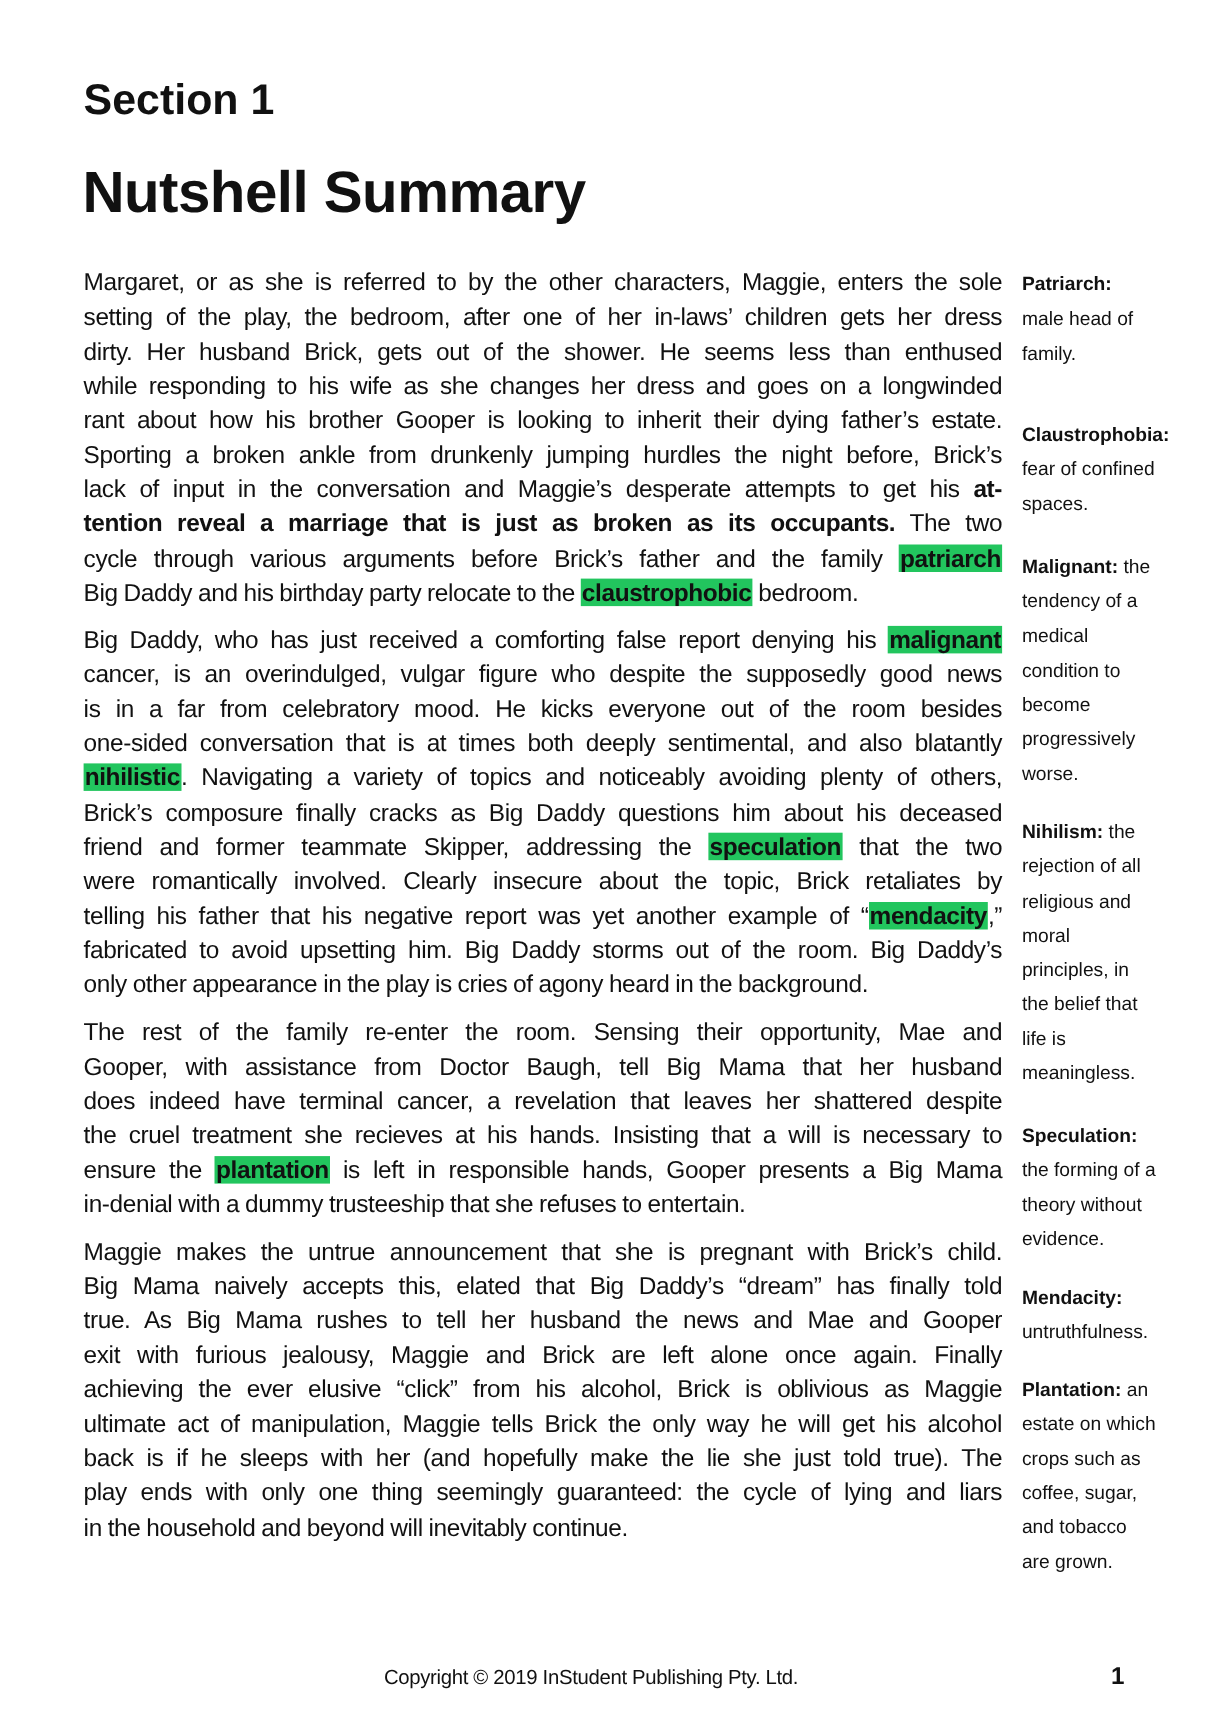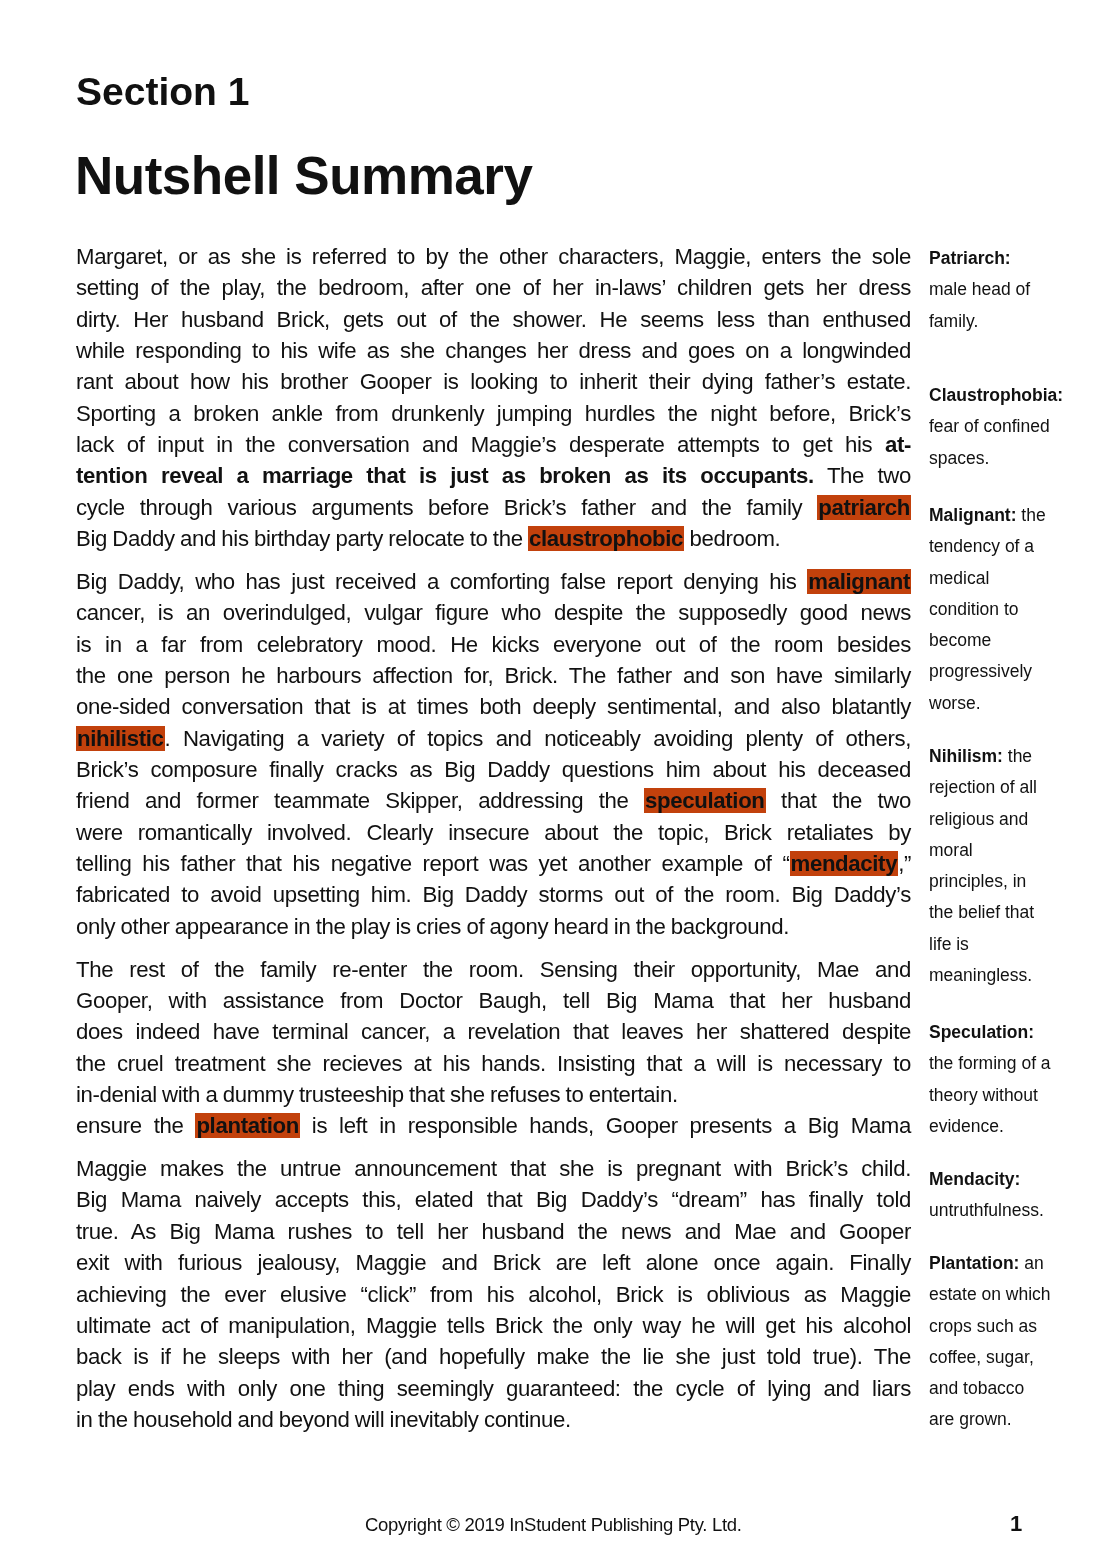--- a/index.html
+++ b/index.html
@@ -5,26 +5,26 @@
   html, body { margin: 0; padding: 0; background: #ffffff; }
   body { width: 1100px; height: 1560px; position: relative; overflow: hidden; color: #111; font-family: "Liberation Sans", sans-serif; }
   .page { position: absolute; left: 0; top: 0; width: 932px; height: 1560px; }
   .section-label { position: absolute; left: 76px; top: 68px; font-size: 39px; font-weight: bold; letter-spacing: 0px; margin: 0; line-height: 48px; }
   .page-title { position: absolute; left: 75px; top: 140px; font-size: 53px; font-weight: bold; margin: 0; line-height: 72px; letter-spacing: -0.5px; }
   .main { position: absolute; left: 76px; top: 241px; width: 835px; }
   .para { margin: 0 0 11.5px 0; }
   .line { display: block; height: 31.35px; line-height: 31.35px; font-size: 22.2px; white-space: nowrap; text-align: justify; text-align-last: justify; letter-spacing: -0.35px; word-spacing: -0.5px; }
   .line.last { text-align-last: left; }
   .line b { font-weight: bold; }
-  .hl { background: #c2410c; font-weight: bold; padding: 0 1px; }
+  .hl { background: #22c55e; font-weight: bold; padding: 0 1px; }
   .glossary { position: absolute; left: 929px; top: 243px; width: 160px; }
   .gl-entry { margin: 0; }
   .gl-line { display: block; height: 31.3px; line-height: 31.3px; font-size: 17.5px; white-space: nowrap; }
   .gl-term { font-weight: bold; }
-  .footer-copy { position: absolute; left: 349px; top: 1512px; font-size: 18.5px; line-height: 26px; letter-spacing: -0.3px; margin-left: 16px; }
+  .footer-copy { position: absolute; left: 349px; top: 1512px; font-size: 18.5px; line-height: 26px; letter-spacing: -0.3px; }
   .footer-page { position: absolute; left: 1010px; top: 1510px; font-size: 22px; font-weight: bold; line-height: 28px; }
 </style>
 </head>
 <body>
 
 <div class="page">
   <h2 class="section-label">Section 1</h2>
   <h1 class="page-title">Nutshell Summary</h1>
 
   <div class="main" id="main-body">
@@ -37,37 +37,36 @@
         <span class="line"><span>Sporting a broken ankle from drunkenly jumping hurdles the night before, Brick’s</span></span>
         <span class="line"><span>lack of input in the conversation and Maggie’s desperate attempts to get his </span><b>at-</b></span>
         <span class="line"><b>tention reveal a marriage that is just as broken as its occupants.</b><span>  The two</span></span>
         <span class="line"><span>cycle through various arguments before Brick’s father and the family </span><span class="hl">patriarch</span></span>
         <span class="line last"><span>Big Daddy and his birthday party relocate to the </span><span class="hl">claustrophobic</span><span> bedroom.</span></span>
       </div>
       <div class="para">
         <span class="line"><span>Big Daddy, who has just received a comforting false report denying his </span><span class="hl">malignant</span></span>
         <span class="line"><span>cancer, is an overindulged, vulgar figure who despite the supposedly good news</span></span>
         <span class="line"><span>is in a far from celebratory mood.  He kicks everyone out of the room besides</span></span>
-        <span class="line"><span>the one person he harbours affection for, Brick.  The father and son have similarly</span></span>
         <span class="line"><span>one-sided conversation that is at times both deeply sentimental, and also blatantly</span></span>
         <span class="line"><span class="hl">nihilistic</span><span>. Navigating a variety of topics and noticeably avoiding plenty of others,</span></span>
         <span class="line"><span>Brick’s composure finally cracks as Big Daddy questions him about his deceased</span></span>
         <span class="line"><span>friend and former teammate Skipper, addressing the </span><span class="hl">speculation</span><span> that the two</span></span>
         <span class="line"><span>were romantically involved.  Clearly insecure about the topic, Brick retaliates by</span></span>
         <span class="line"><span>telling his father that his negative report was yet another example of “</span><span class="hl">mendacity</span><span>,”</span></span>
         <span class="line"><span>fabricated to avoid upsetting him.  Big Daddy storms out of the room.  Big Daddy’s</span></span>
         <span class="line last"><span>only other appearance in the play is cries of agony heard in the background.</span></span>
       </div>
       <div class="para">
         <span class="line"><span>The rest of the family re-enter the room.  Sensing their opportunity, Mae and</span></span>
         <span class="line"><span>Gooper, with assistance from Doctor Baugh, tell Big Mama that her husband</span></span>
         <span class="line"><span>does indeed have terminal cancer, a revelation that leaves her shattered despite</span></span>
         <span class="line"><span>the cruel treatment she recieves at his hands.  Insisting that a will is necessary to</span></span>
+        <span class="line"><span>ensure the </span><span class="hl">plantation</span><span> is left in responsible hands, Gooper presents a Big Mama</span></span>
         <span class="line last"><span>in-denial with a dummy trusteeship that she refuses to entertain.</span></span>
-        <span class="line"><span>ensure the </span><span class="hl">plantation</span><span> is left in responsible hands, Gooper presents a Big Mama</span></span>
       </div>
       <div class="para">
         <span class="line"><span>Maggie makes the untrue announcement that she is pregnant with Brick’s child.</span></span>
         <span class="line"><span>Big Mama naively accepts this, elated that Big Daddy’s “dream” has finally told</span></span>
         <span class="line"><span>true.  As Big Mama rushes to tell her husband the news and Mae and Gooper</span></span>
         <span class="line"><span>exit with furious jealousy, Maggie and Brick are left alone once again.  Finally</span></span>
         <span class="line"><span>achieving the ever elusive “click” from his alcohol, Brick is oblivious as Maggie</span></span>
         <span class="line"><span>ultimate act of manipulation, Maggie tells Brick the only way he will get his alcohol</span></span>
         <span class="line"><span>back is if he sleeps with her (and hopefully make the lie she just told true).  The</span></span>
         <span class="line"><span>play ends with only one thing seemingly guaranteed: the cycle of lying and liars</span></span>

